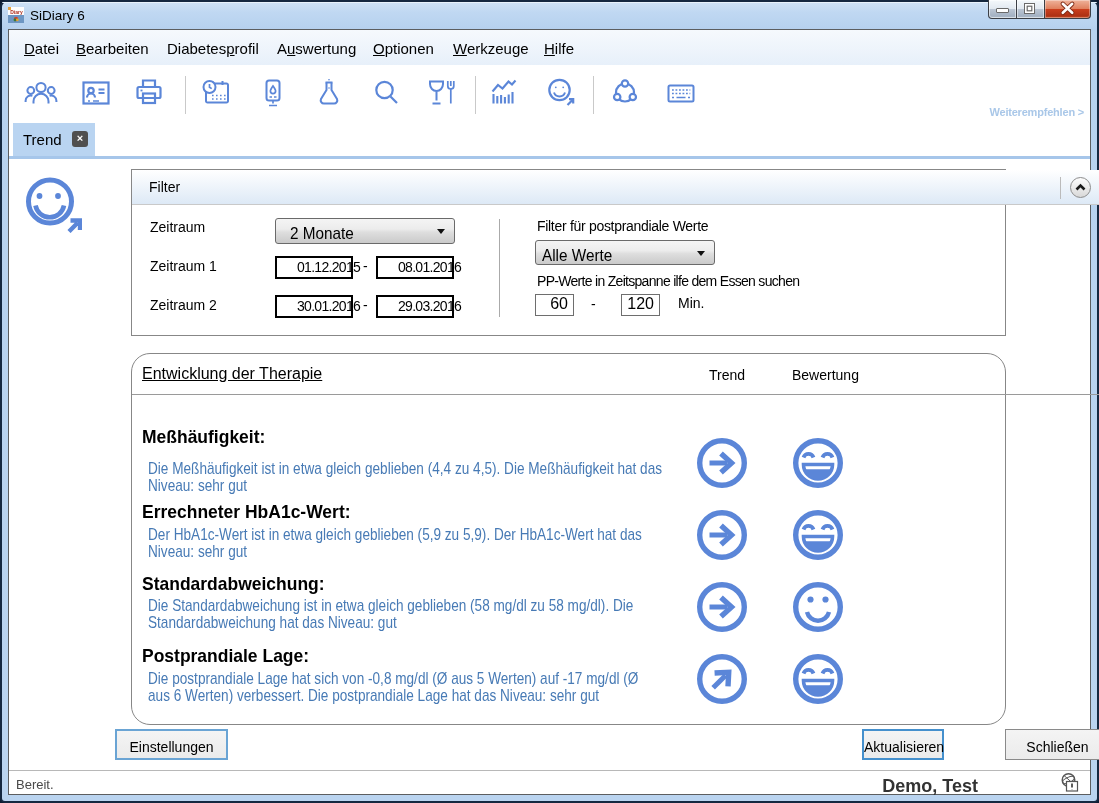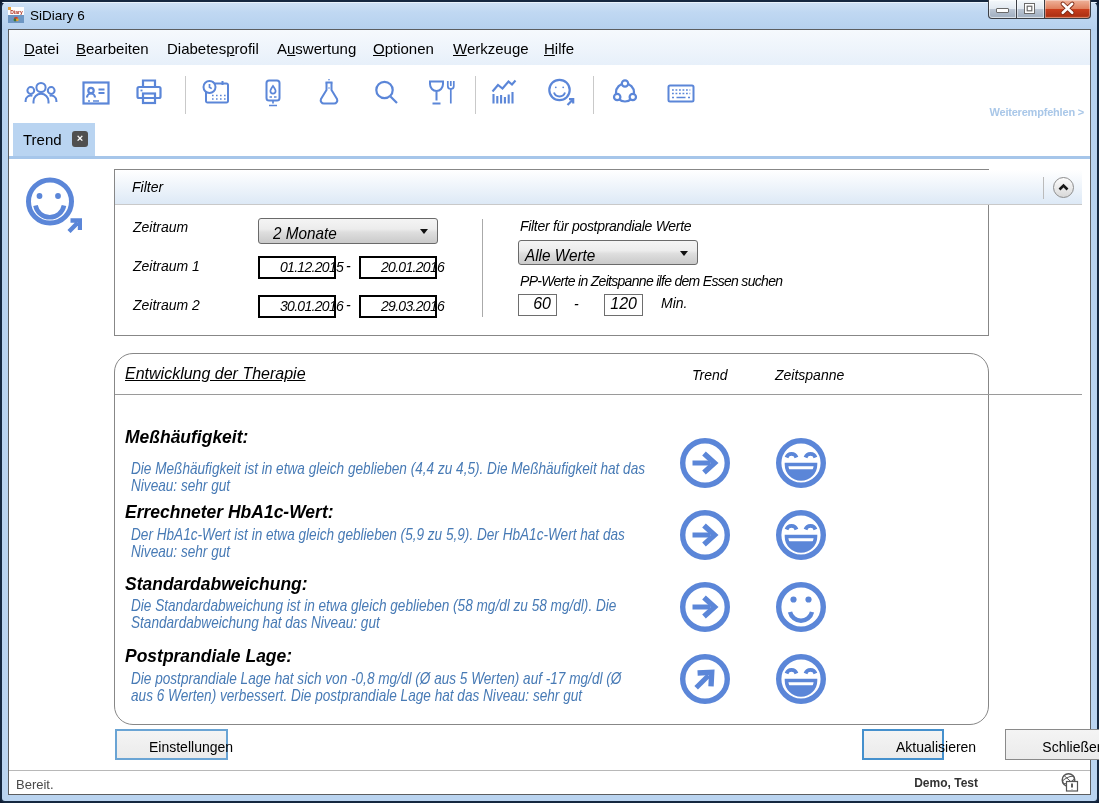--- a/index.html
+++ b/index.html
@@ -27,21 +27,21 @@
   background:linear-gradient(#f6f9fd,#e7f0fa); font-size:15px; color:#000; }
 .menubar span.mi { position:absolute; top:10px; }
 .toolsep { position:absolute; width:1px; background:#c9c9c9; top:46px; height:38px; }
 .ticon { position:absolute; top:46px; width:34px; height:34px; }
 .weiter { position:absolute; right:6px; top:76px; font-size:11px; letter-spacing:-0.2px; font-weight:bold; color:#a9c7e8; }
 .tab { position:absolute; left:4px; top:93px; width:82px; height:33px; background:#b9d4f1; }
 .tab .tx { position:absolute; left:10px; top:8px; font-size:15px; color:#000; }
 .tab .cl { position:absolute; left:59px; top:8px; width:16px; height:16px; background:#4f4f4f;
   border-radius:3px; color:#fff; font-size:11px; font-weight:bold; text-align:center; line-height:15px; }
 .blueline { position:absolute; left:0; top:126px; width:1081px; height:3px; background:#a6c6ea; }
-.panel { position:absolute; left:105px; width:875px; border:1px solid #878787; background:#fff;font-style:italic; }
+.panel { position:absolute; left:122px; width:875px; border:1px solid #878787; background:#fff; }
 #fpanel { top:139px; height:167px; }
 #mpanel { top:323px; height:372px;border-radius:19px; }
 .fhead { position:absolute; left:0; top:0; width:967px; height:35px;
   background:linear-gradient(#ffffff,#dde9f6); border-bottom:1px solid #c9c9c9; }
 .fhead .t { position:absolute; left:17px; top:9px; font-size:14px; color:#000; }
 .fsep { position:absolute; left:928px; top:7px; width:1px; height:22px; background:#bbb; }
 .fcollapse { position:absolute; left:938px; top:7px; width:21px; height:21px; border:1px solid #8c8c8c;
   border-radius:50%; background:linear-gradient(#fdfdfd,#d8d8d8); }
 .flabel { position:absolute; font-size:14px; color:#000; }
 .combo { position:absolute; border:1px solid #6a6a6a; border-radius:3px;
@@ -56,27 +56,27 @@
   font-size:16px; color:#000; text-align:right; padding-right:5px; line-height:18px; }
 .fdivider { position:absolute; left:367px; top:49px; width:1px; height:98px; background:#aaa; }
 .mhead-title { position:absolute; left:10px; top:11px; font-size:16px; color:#000;
   text-decoration:underline; }
 .mhead-col { position:absolute; top:13px; font-size:14px; color:#000; }
 .mline { position:absolute; left:0; top:40px; width:967px; height:1px; background:#9a9a9a; }
 .rtitle { position:absolute; left:10px; font-size:19px; font-weight:bold; color:#000; transform:scaleX(0.92); transform-origin:0 0; white-space:nowrap; }
 .rdesc { position:absolute; left:16px; font-size:17px; line-height:16.5px; color:#477ab5; transform:scaleX(0.8); transform-origin:0 0; width:800px; white-space:nowrap; }
 .ricon { position:absolute; width:52px; height:52px; }
 .btn { position:absolute; height:31px; background:linear-gradient(#f4f4f4,#ebebeb);
-  font-size:14px; color:#000; text-align:center; line-height:34px;padding-left:32px; }
+  font-size:14px; color:#000; text-align:center; line-height:34px; }
 .btn.blue { border:2px solid #4590cd; line-height:32px; }
 .btn.blue2 { border:2px solid #6aa4d4; line-height:32px; }
 .btn.gray { border:1px solid #8a8a8a;margin-left:28px; }
 .statline { position:absolute; left:0; top:740px; width:1081px; height:1px; background:#b8b8b8; }
 .bereit { position:absolute; left:7px; top:747px; font-size:13px; color:#4a4a4a; }
-.demotest { position:absolute; right:112px; top:746px; font-size:12px; font-weight:bold; color:#333; }
+.demotest { position:absolute; right:112px; top:746px; font-size:18px; font-weight:bold; color:#333; }
 u { text-decoration:underline; }
 </style>
 </head>
 <body>
 <div class="frame"></div>
 <div class="titlebar-hl"></div>
 <svg class="appicon" viewBox="0 0 16 16">
   <rect x="0" y="0" width="16" height="8" fill="#fdfdfd"></rect>
   <rect x="0" y="8" width="16" height="8" fill="#6d96c3"></rect>
   <rect x="0" y="0" width="3" height="3" fill="#e8a33d"></rect>
@@ -213,40 +213,40 @@
     </div>
     <span class="flabel" style="left:18px;top:49px">Zeitraum</span>
     <span class="flabel" style="left:18px;top:88px">Zeitraum 1</span>
     <span class="flabel" style="left:18px;top:127px">Zeitraum 2</span>
     <div class="combo" style="left:143px;top:48px;width:180px;height:26px">
         <span class="ct" style="left:14px">2 Monate</span>
         <span class="arr"></span>
       </div>
     <div class="dinput" style="left:143px;top:86px;width:78px;height:23px">01.12.2015</div>
     <span class="flabel" style="left:231px;top:88px">-</span>
-    <div class="dinput" style="left:244px;top:86px;width:78px;height:23px">20.01.2016</div>
+    <div class="dinput" style="left:244px;top:86px;width:78px;height:23px">08.01.2016</div>
     <div class="dinput" style="left:143px;top:125px;width:78px;height:23px">30.01.2016</div>
     <span class="flabel" style="left:231px;top:127px">-</span>
     <div class="dinput" style="left:244px;top:125px;width:78px;height:23px">29.03.2016</div>
     <div class="fdivider"></div>
     <span class="flabel" style="left:405px;top:48px;letter-spacing:-0.3px">Filter für postprandiale Werte</span>
     <div class="combo" style="left:403px;top:70px;width:180px;height:25px">
         <span class="ct" style="left:6px">Alle Werte</span>
         <span class="arr"></span>
       </div>
     <span class="flabel" style="left:405px;top:103px;letter-spacing:-0.7px">PP-Werte in Zeitspanne ilfe dem Essen suchen</span>
     <div class="ninput" style="left:403px;top:124px;width:39px;height:22px">60</div>
     <span class="flabel" style="left:459px;top:126px">-</span>
     <div class="ninput" style="left:489px;top:124px;width:39px;height:22px">120</div>
     <span class="flabel" style="left:546px;top:125px">Min.</span>
   </div>
   <div class="panel" id="mpanel">
     <span class="mhead-title">Entwicklung der Therapie</span>
     <span class="mhead-col" style="left:577px">Trend</span>
-    <span class="mhead-col" style="left:660px">Zeitspanne</span>
+    <span class="mhead-col" style="left:660px">Bewertung</span>
     <div class="mline"></div>
     <span class="rtitle" style="top:72px">Meßhäufigkeit:</span>
     <div class="rdesc" style="top:107px">Die Meßhäufigkeit ist in etwa gleich geblieben (4,4 zu 4,5). Die Meßhäufigkeit hat das<br>Niveau: sehr gut</div>
     <span class="rtitle" style="top:147px">Errechneter HbA1c-Wert:</span>
     <div class="rdesc" style="top:173px">Der HbA1c-Wert ist in etwa gleich geblieben (5,9 zu 5,9). Der HbA1c-Wert hat das<br>Niveau: sehr gut</div>
     <span class="rtitle" style="top:219px">Standardabweichung:</span>
     <div class="rdesc" style="top:244px">Die Standardabweichung ist in etwa gleich geblieben (58 mg/dl zu 58 mg/dl). Die<br>Standardabweichung hat das Niveau: gut</div>
     <span class="rtitle" style="top:291px">Postprandiale Lage:</span>
     <div class="rdesc" style="top:317px">Die postprandiale Lage hat sich von -0,8 mg/dl (Ø aus 5 Werten) auf -17 mg/dl (Ø<br>aus 6 Werten) verbessert. Die postprandiale Lage hat das Niveau: sehr gut</div>
     <svg class="ricon" style="left:564px;top:83px" viewBox="-26 -26 52 52" fill="none" stroke="#5b86d8">

